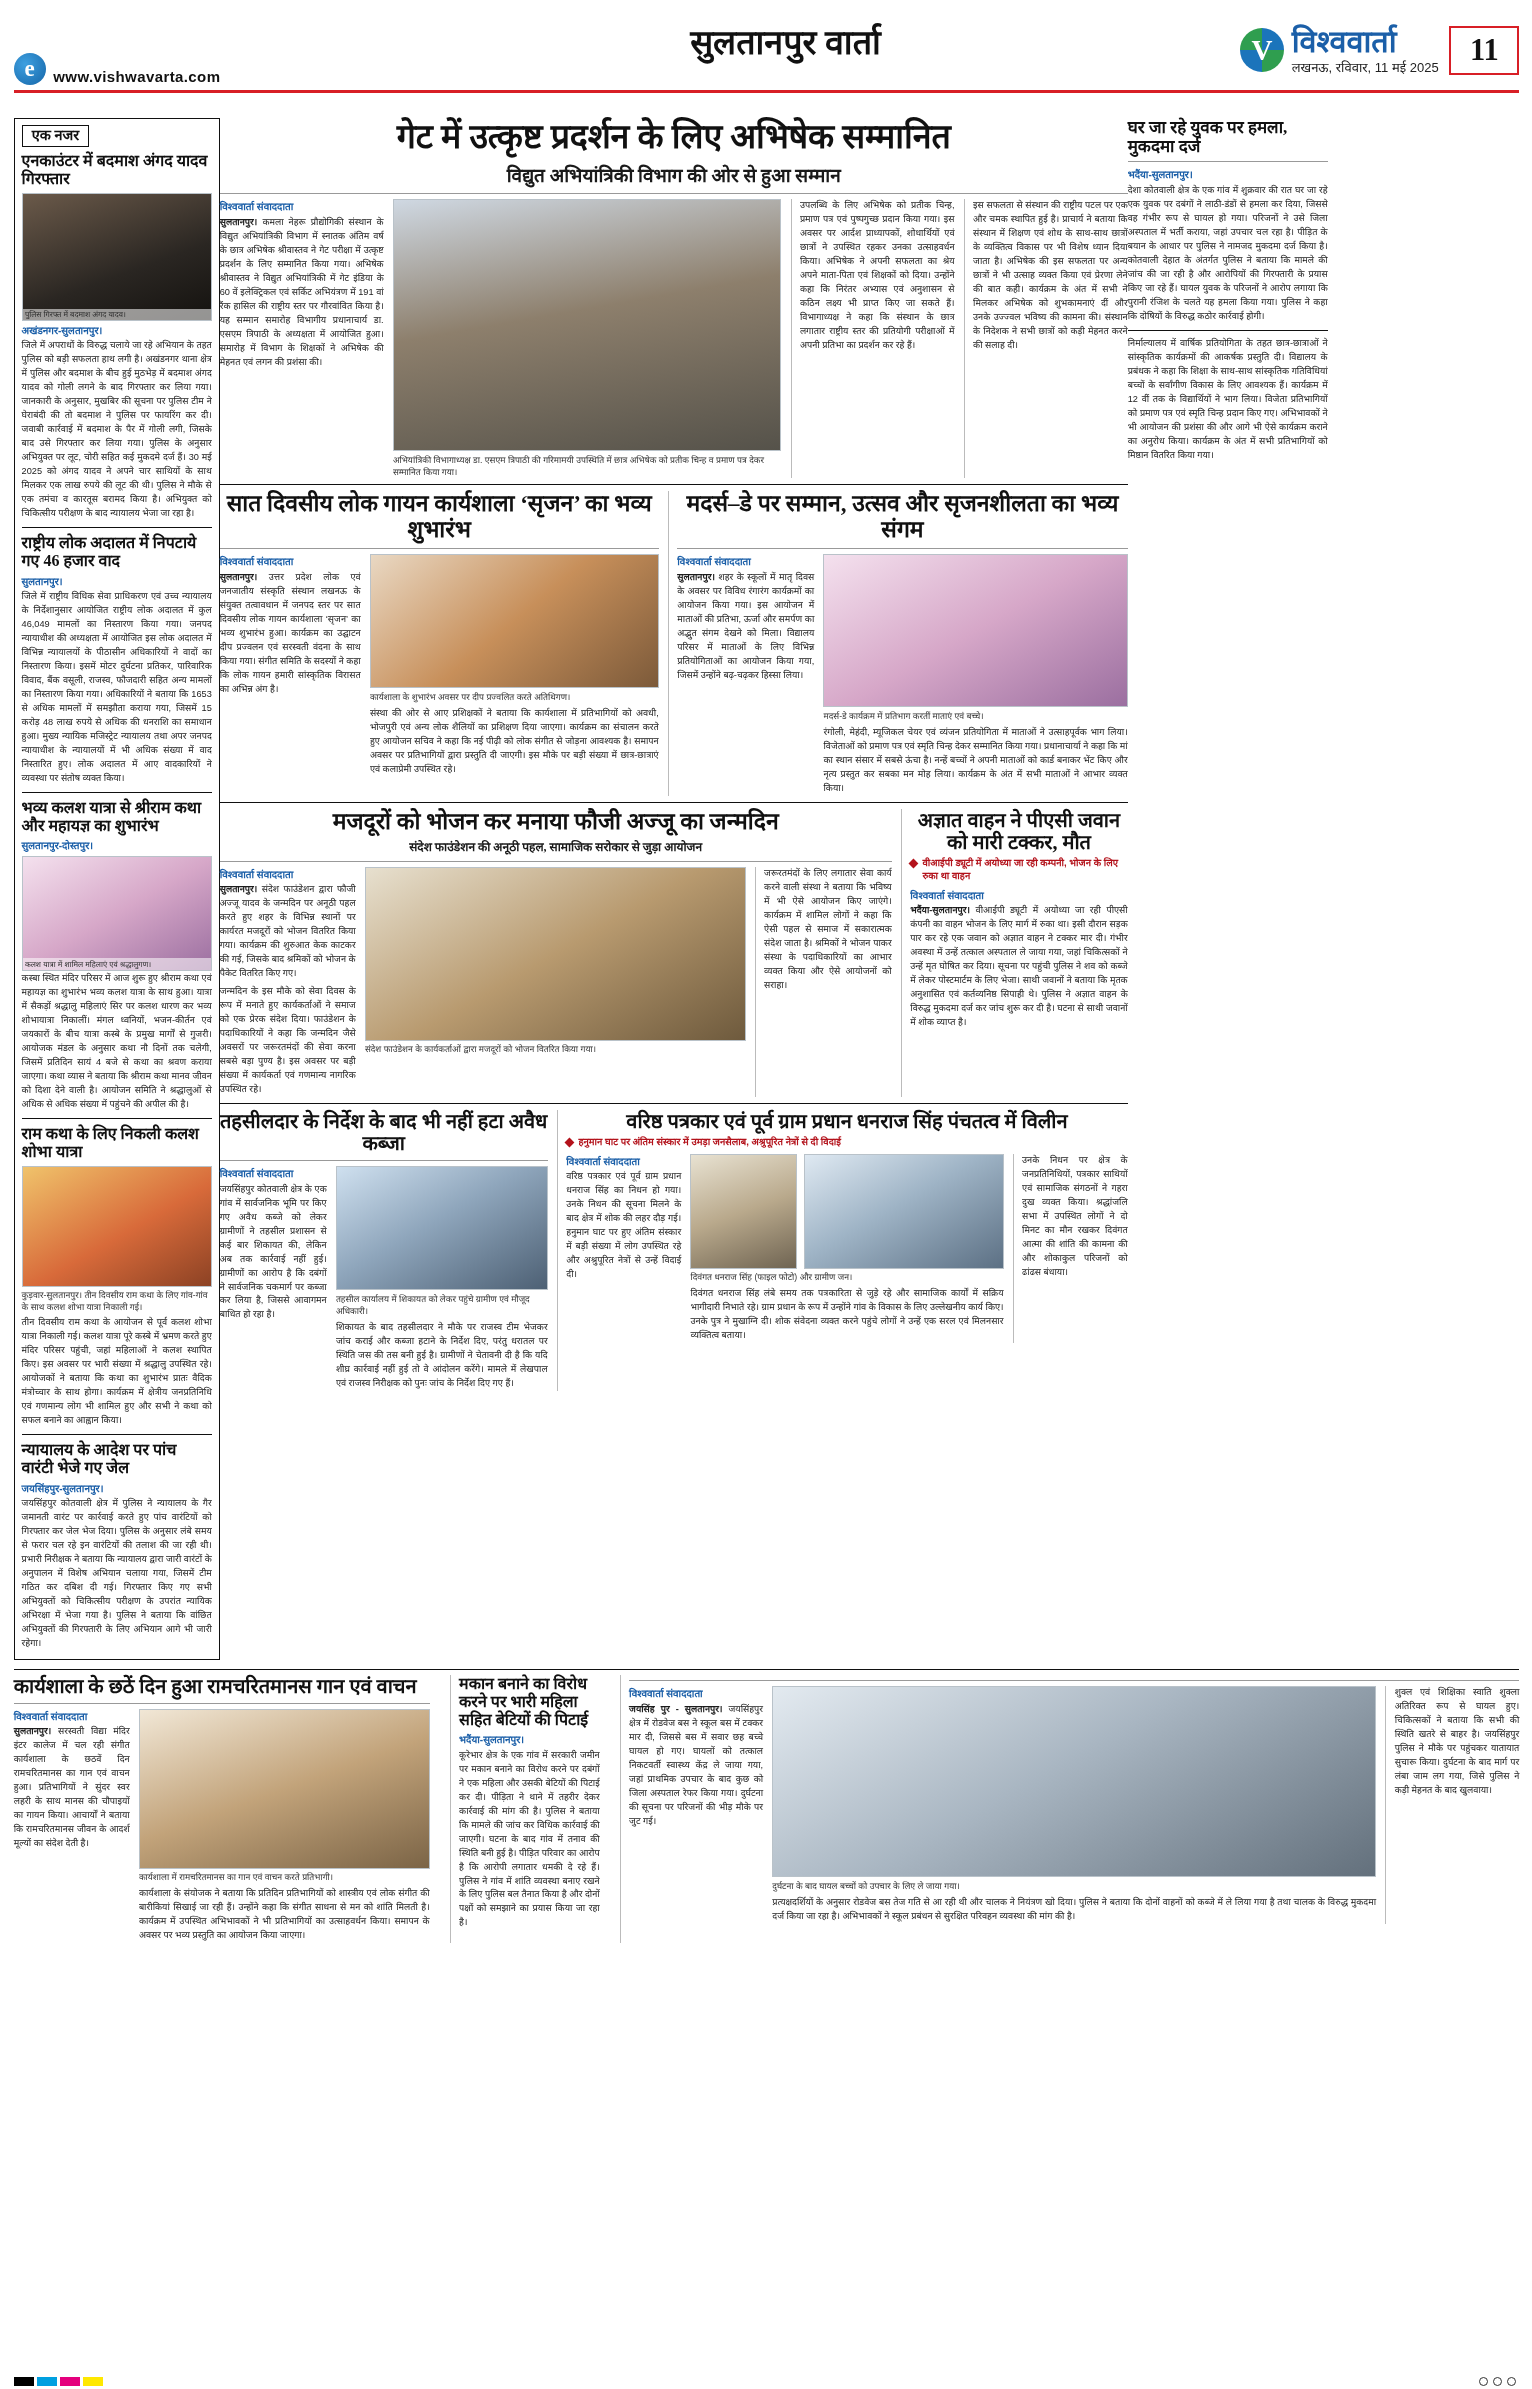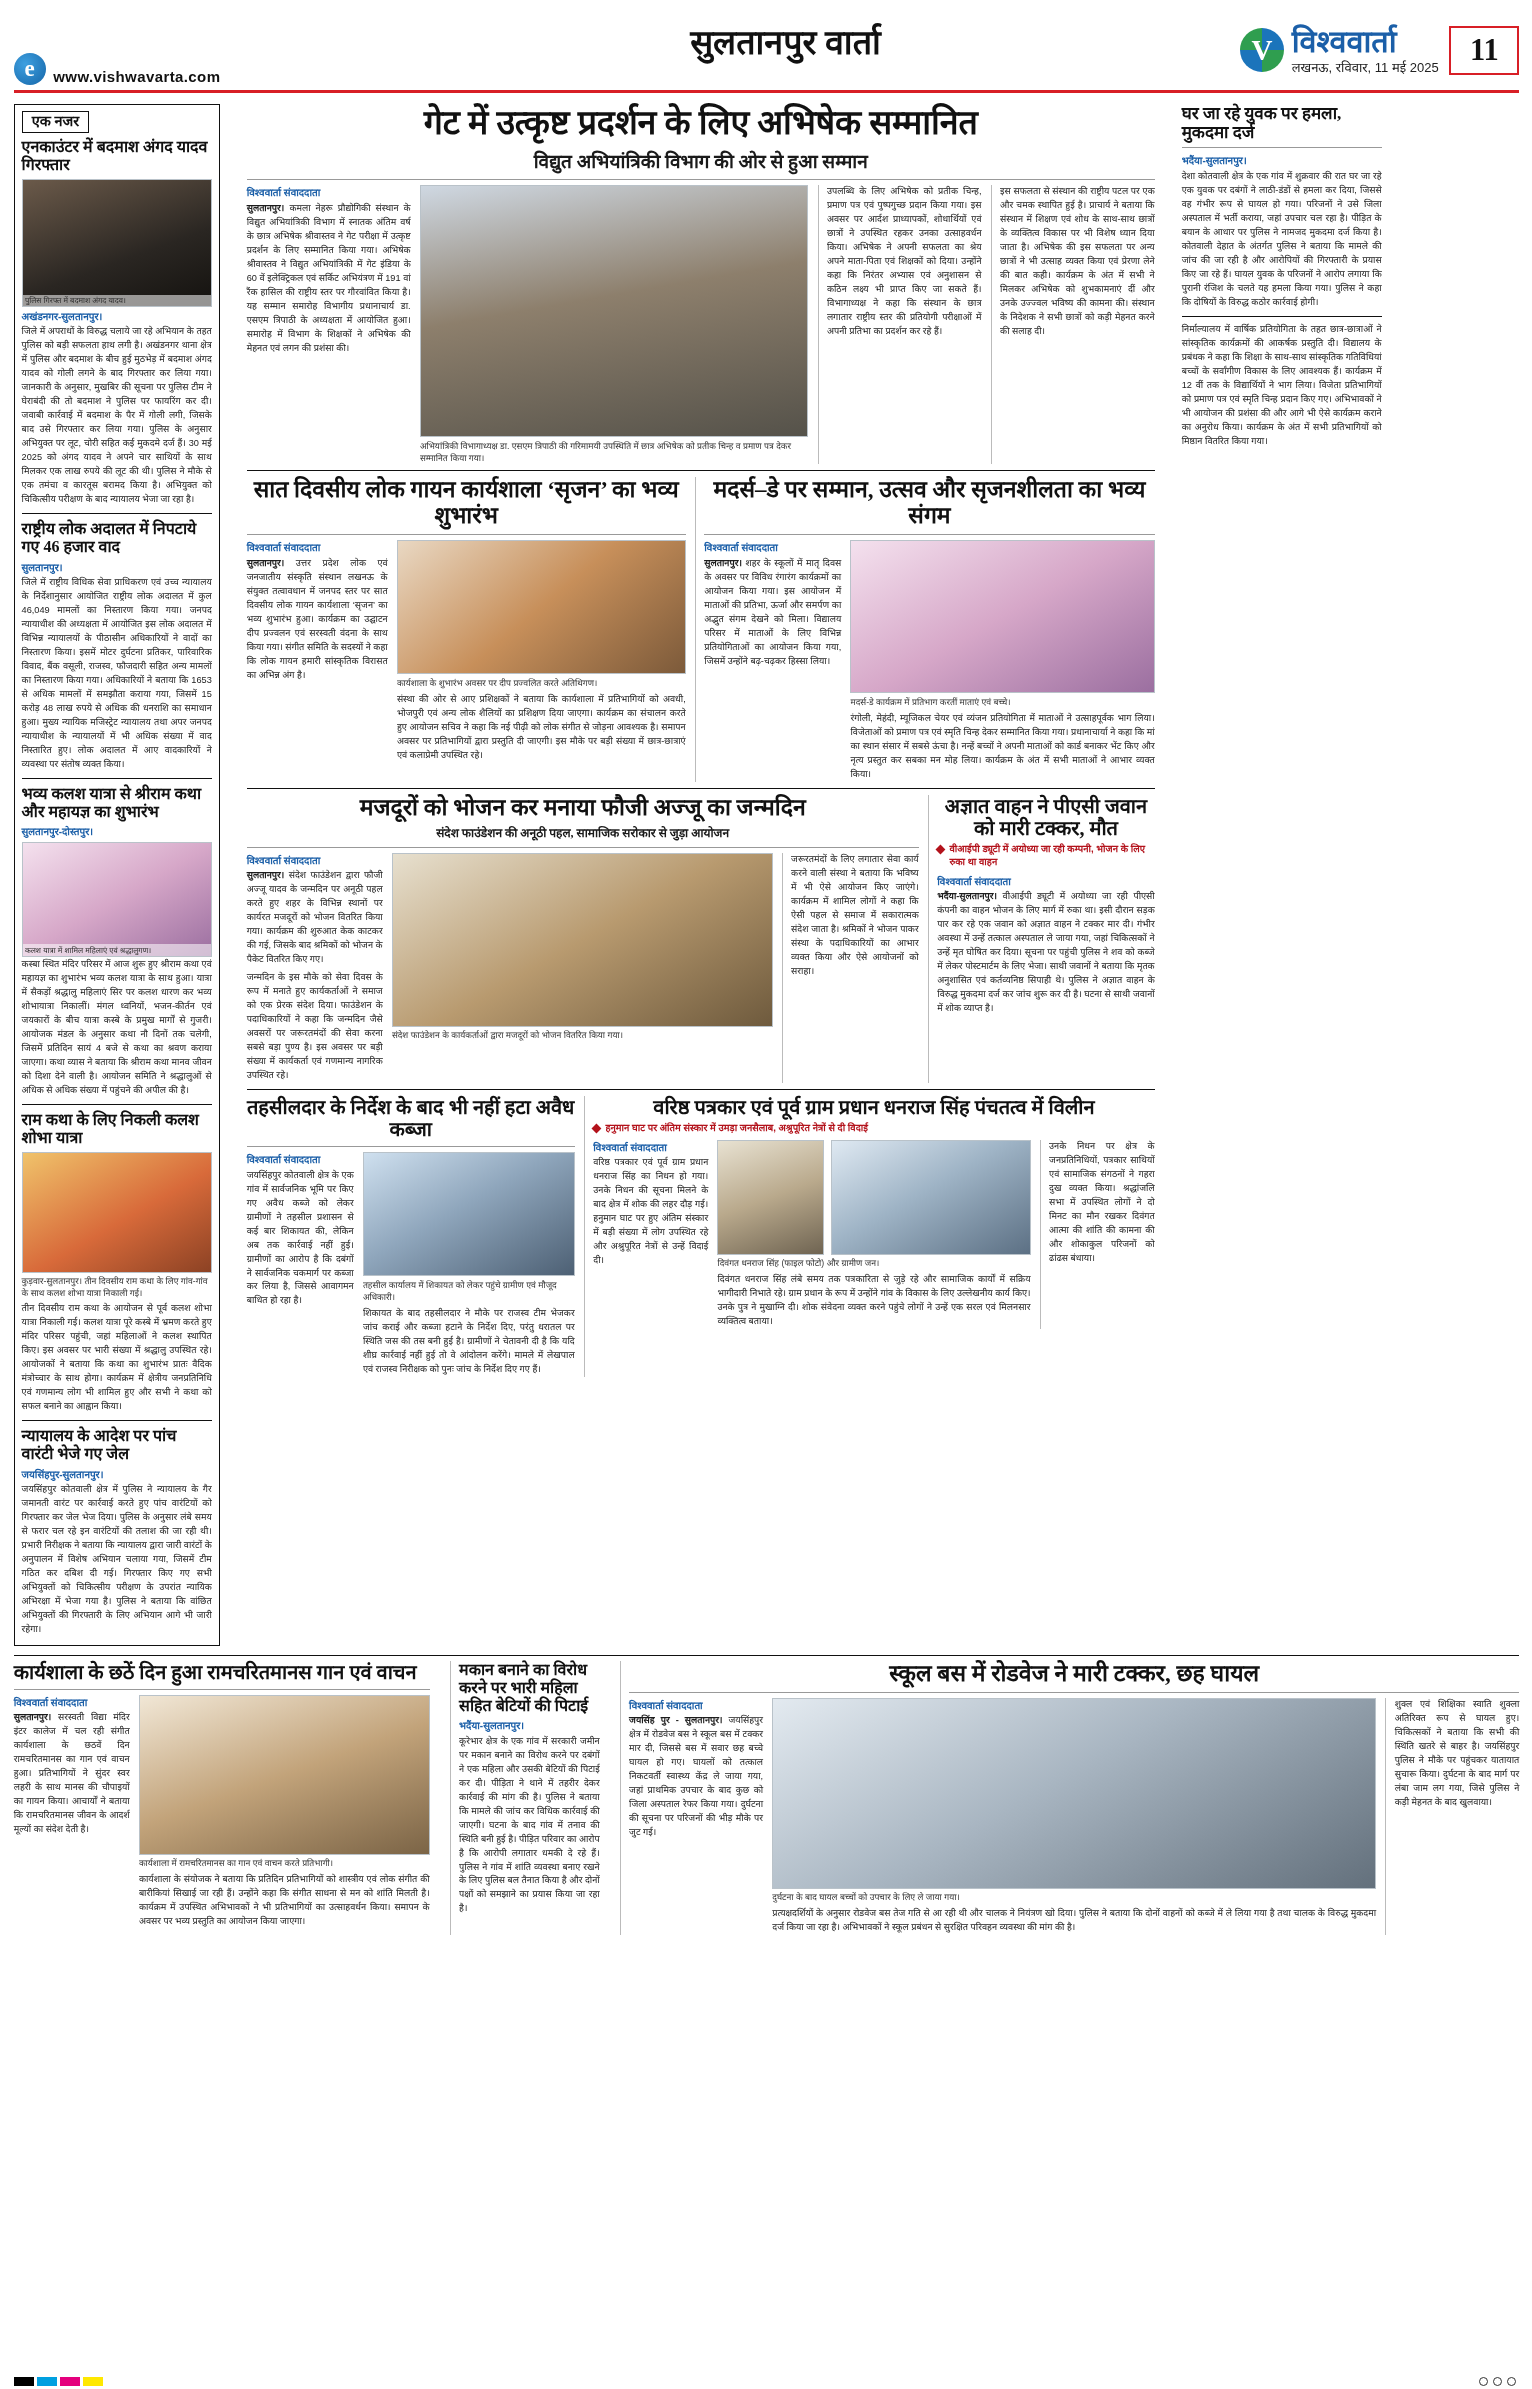--- a/index.html
+++ b/index.html
@@ -131,22 +131,22 @@
     padding: 1.5px 9.2px 2.3px 9.2px;
     font-size: 14.5px;
     font-weight: bold;
     font-family:"Liberation Serif", serif;
     margin-bottom: 5.3px;
   }
 
   
   .main-grid {
     display: flex;
-    gap: 27px;
-    margin-top: 11px;
+    gap: 0;
+    margin-top: 25px;
   }
   .center-col { width: 908px; }
   .right-col { width: 200px; }
 
   .lead-hl {
     font-size: 34px;
     text-align: center;
     letter-spacing: -0.2px;
   }
   .lead-sub {
@@ -467,21 +467,20 @@
       </div>
     </div>
 
     <div style="width:150px;" class="colrule-l">
       <div class="hl sec-hl-xs">मकान बनाने का विरोध करने पर भारी महिला सहित बेटियों की पिटाई</div>
       <div class="byline" style="margin-top:3.8px;">भदैंया-सुलतानपुर।</div>
       <div class="body-txt">कूरेभार क्षेत्र के एक गांव में सरकारी जमीन पर मकान बनाने का विरोध करने पर दबंगों ने एक महिला और उसकी बेटियों की पिटाई कर दी। पीड़िता ने थाने में तहरीर देकर कार्रवाई की मांग की है। पुलिस ने बताया कि मामले की जांच कर विधिक कार्रवाई की जाएगी। घटना के बाद गांव में तनाव की स्थिति बनी हुई है। पीड़ित परिवार का आरोप है कि आरोपी लगातार धमकी दे रहे हैं। पुलिस ने गांव में शांति व्यवस्था बनाए रखने के लिए पुलिस बल तैनात किया है और दोनों पक्षों को समझाने का प्रयास किया जा रहा है।</div>
     </div>
 
     <div style="flex:1;" class="colrule-l">
-      <div class="hl sec-hl-lg" style="text-align:center;">स्कूल बस में रोडवेज ने मारी टक्कर, छह घायल</div>
       <div class="thin"></div>
       <div class="cols3">
         <div style="width:134px;">
           <div class="byline">विश्ववार्ता संवाददाता</div>
           <div class="body-txt">
             <b>जयसिंह पुर - सुलतानपुर।</b>
             <span>जयसिंहपुर क्षेत्र में रोडवेज बस ने स्कूल बस में टक्कर मार दी, जिससे बस में सवार छह बच्चे घायल हो गए। घायलों को तत्काल निकटवर्ती स्वास्थ्य केंद्र ले जाया गया, जहां प्राथमिक उपचार के बाद कुछ को जिला अस्पताल रेफर किया गया। दुर्घटना की सूचना पर परिजनों की भीड़ मौके पर जुट गई।</span>
           </div>
         </div>
         <div style="flex:1;">

